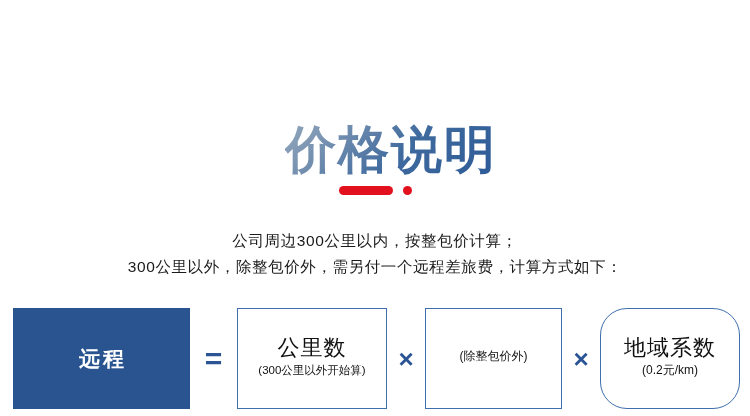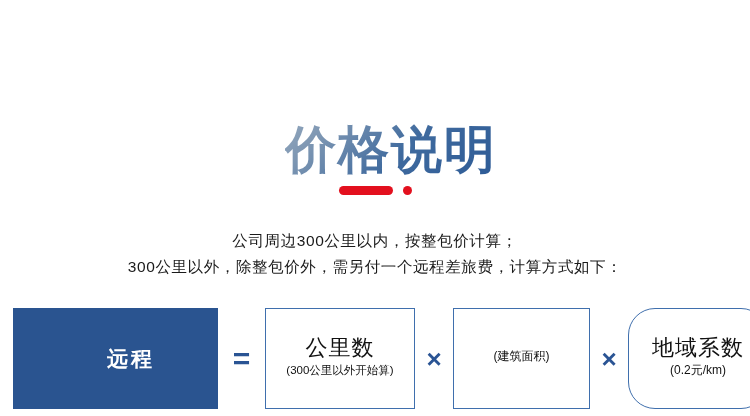--- a/index.html
+++ b/index.html
@@ -91,21 +91,20 @@
     color: #ffffff;
     display: flex;
     flex-direction: column;
     align-items: center;
     justify-content: center;
     font-weight: bold;
     font-size: 21px;
     line-height: 28px;
     letter-spacing: 3px;
     flex: 0 0 auto;
-    padding-left: 28px;
   }
   .fee-box span { display: block; text-indent: 3px; }
 
   .op {
     flex: 0 0 auto;
     display: flex;
     align-items: center;
     justify-content: center;
     color: #2a5494;
     font-weight: bold;
@@ -178,21 +177,21 @@
   <div class="op op-eq">=</div>
 
   <div class="term-box b1">
     <div class="term-main">公里数</div>
     <div class="term-sub">(300公里以外开始算)</div>
   </div>
 
   <div class="op op-mul">×</div>
 
   <div class="term-box b2">
-    <div class="term-sub">(建筑面积)</div>
+    <div class="term-sub">(除整包价外)</div>
   </div>
 
   <div class="op op-mul">×</div>
 
   <div class="term-box b3">
     <div class="term-main">地域系数</div>
     <div class="term-sub">(0.2元/km)</div>
   </div>
 
 </div>

